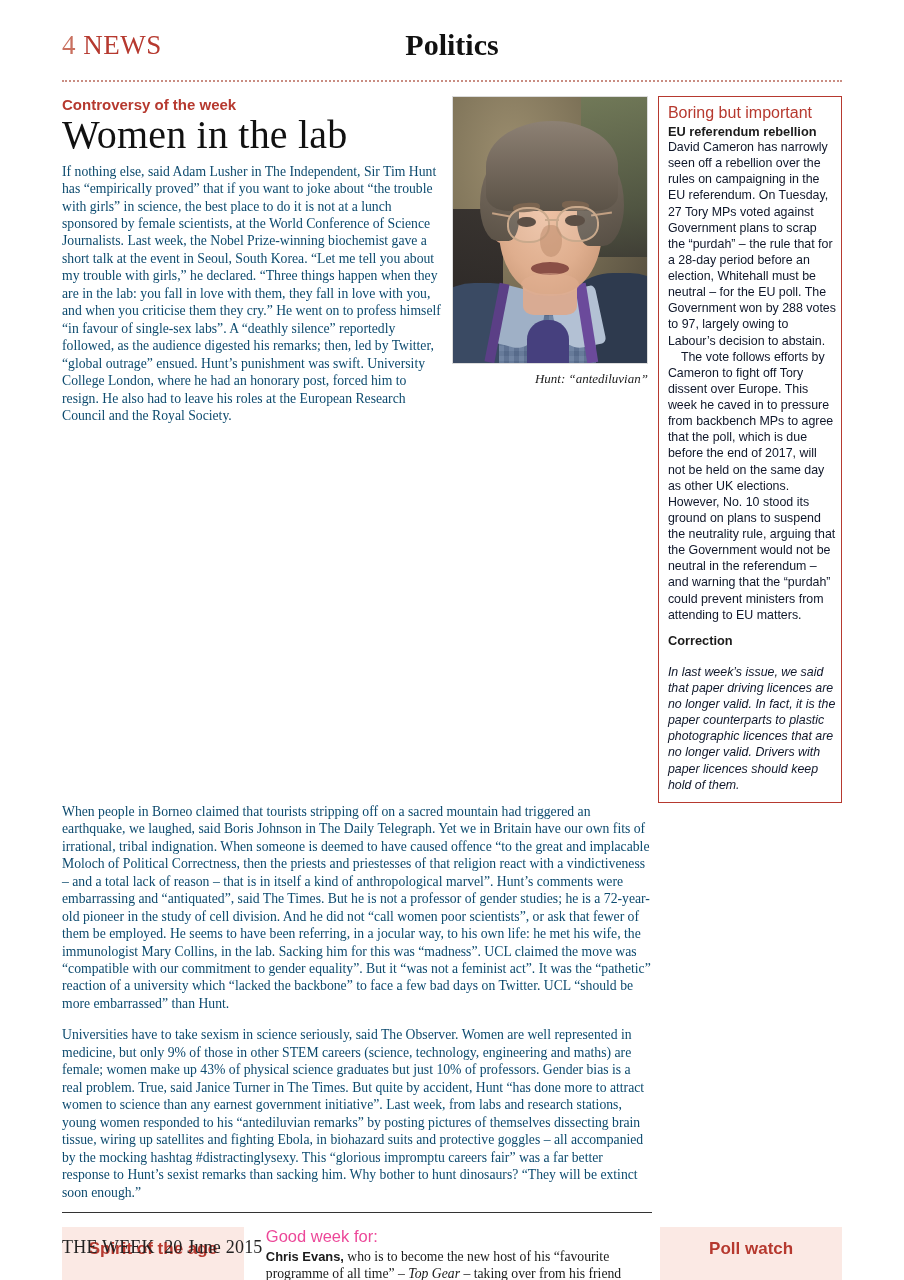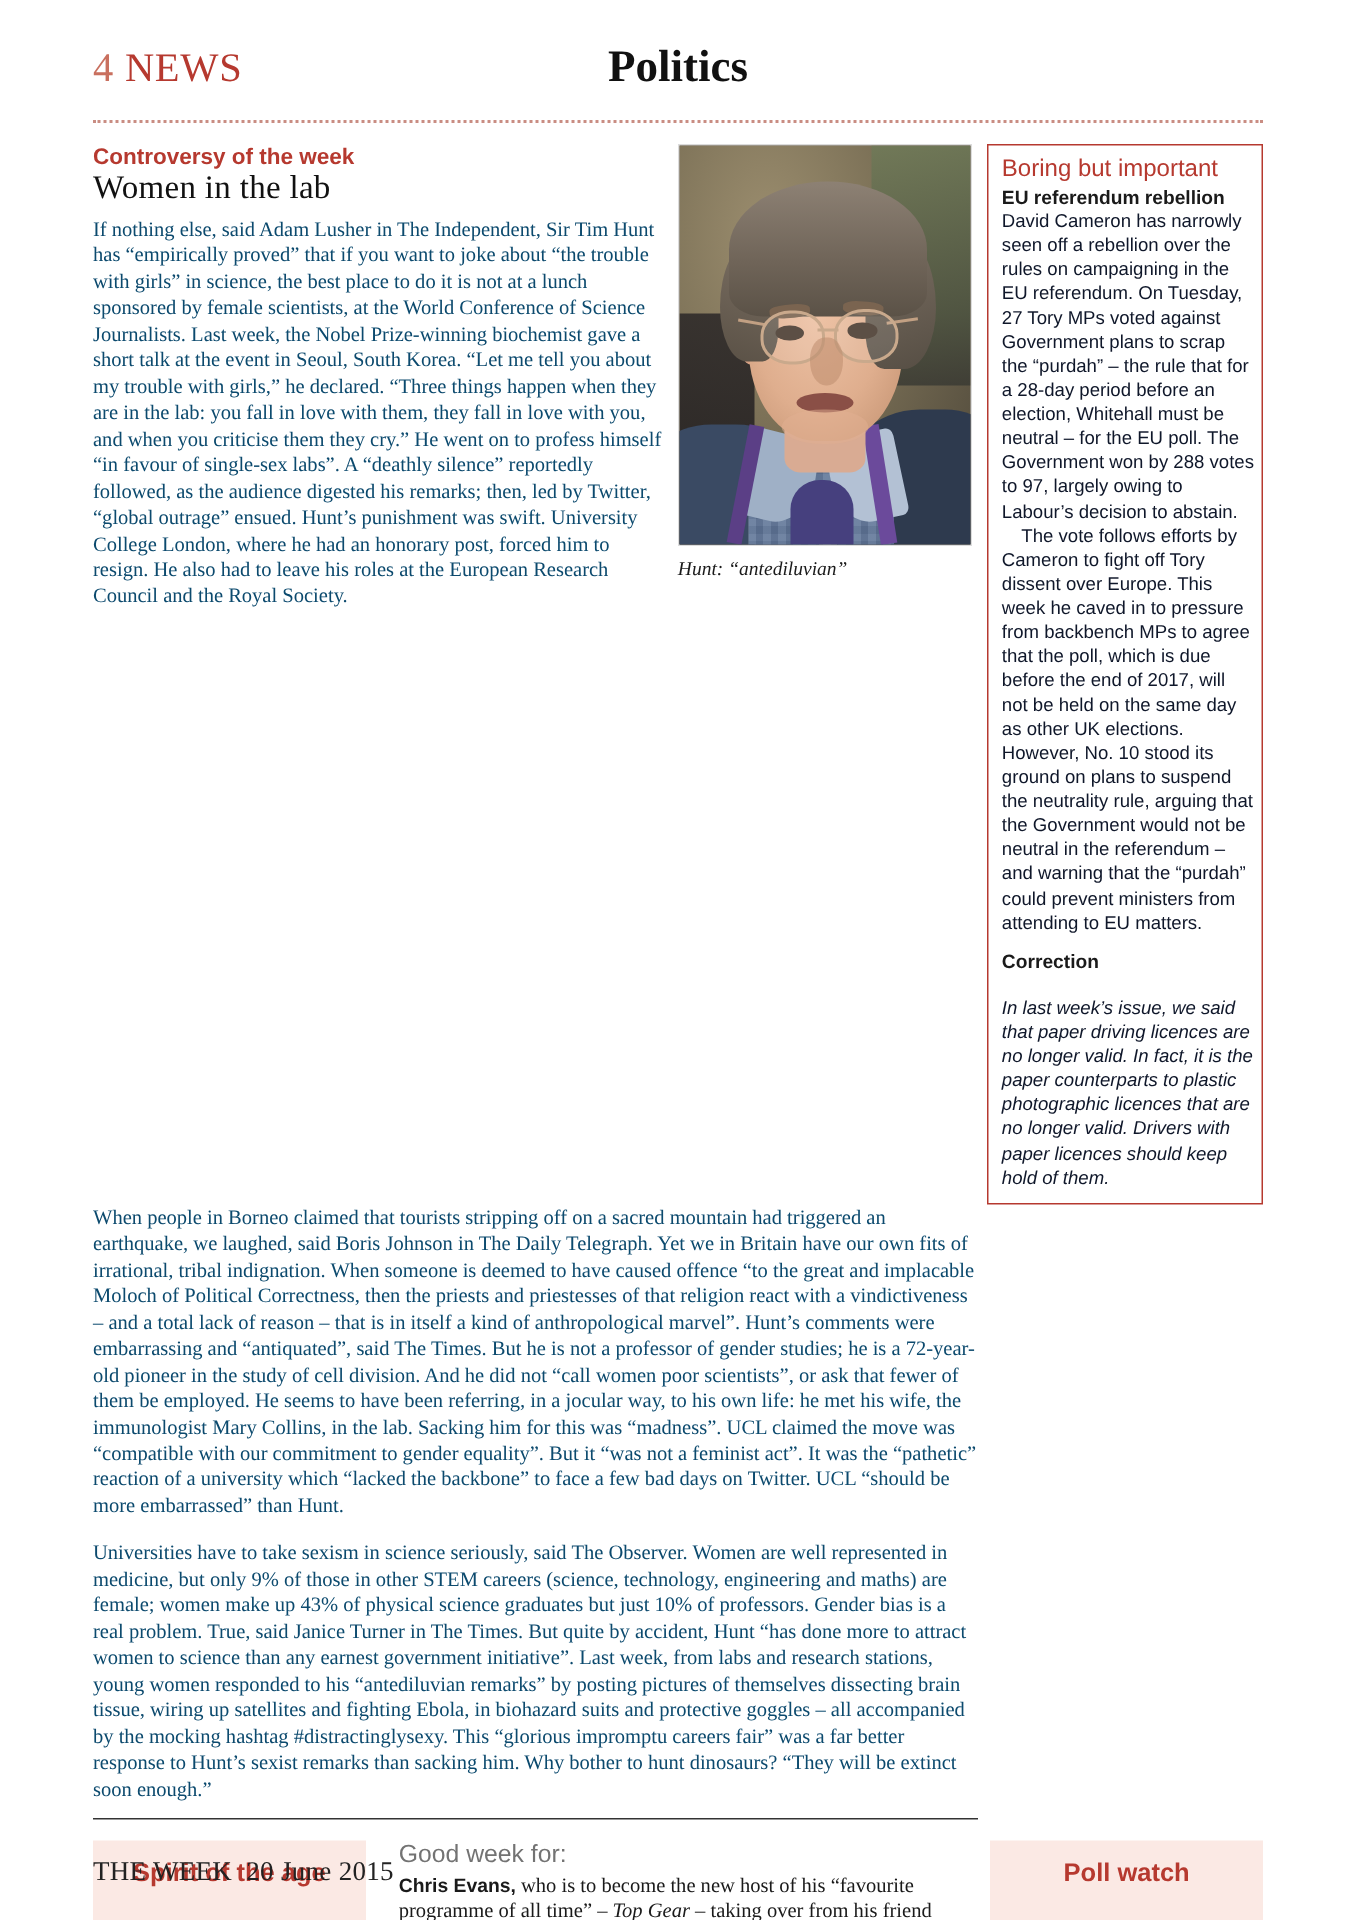--- a/index.html
+++ b/index.html
@@ -54,21 +54,21 @@
 
   .kicker{
     font-family:"Liberation Sans", sans-serif;
     font-weight:bold;
     font-size:15px;
     color:#b6392f;
     margin:0 0 1px 0;
   }
   .headline{
     font-family:"Liberation Serif", serif;
-    font-size:22px;
+    font-size:40px;
     font-weight:normal;
     line-height:1.04;
     margin:0 0 7px 0;
     color:#111;
     letter-spacing:.2px;
   }
   .body-text{
     font-family:"Liberation Serif", serif;
     font-size:13.7px;
     line-height:1.275;
@@ -84,21 +84,21 @@
     border:1px solid #dcdcdc;
     box-sizing:border-box;
     overflow:hidden;
     position:relative;
     background:#6b6150;
   }
   .photo-caption{
     font-family:"Liberation Serif", serif;
     font-style:italic;
     font-size:13px;
-    text-align:left;
+    text-align:right;
     margin-top:7px;
     color:#1a1a1a;
   }
 
   
   .ph{position:absolute;}
   .ph-bg{inset:0;background:
       radial-gradient(ellipse at 30% 22%, #9b8d6e 0%, #7c7157 42%, #4b4538 100%);}
   .ph-bgr{right:0;top:0;width:34%;height:60%;
       background:linear-gradient(180deg,#6f7a58 0%,#4c5340 70%,#3a3a33 100%);opacity:.85;}
@@ -202,21 +202,21 @@
     display:flex;
     margin-top:14px;
   }
   .bcol-left{width:188px;}
   .bcol-mid{width:385px;margin-left:22px;}
   .bcol-right{width:188px;margin-left:22px;}
 
   .wk-title{
     font-family:"Liberation Sans", sans-serif;
     font-size:16.5px;
-    color:#737373;
+    color:#ec4899;
     margin:0 0 2px 0;
   }
   .wk-p{
     font-family:"Liberation Serif", serif;
     font-size:13.7px;
     line-height:1.245;
     margin:0;
     color:#1a1a1a;
   }
   .wk-p .lead{

